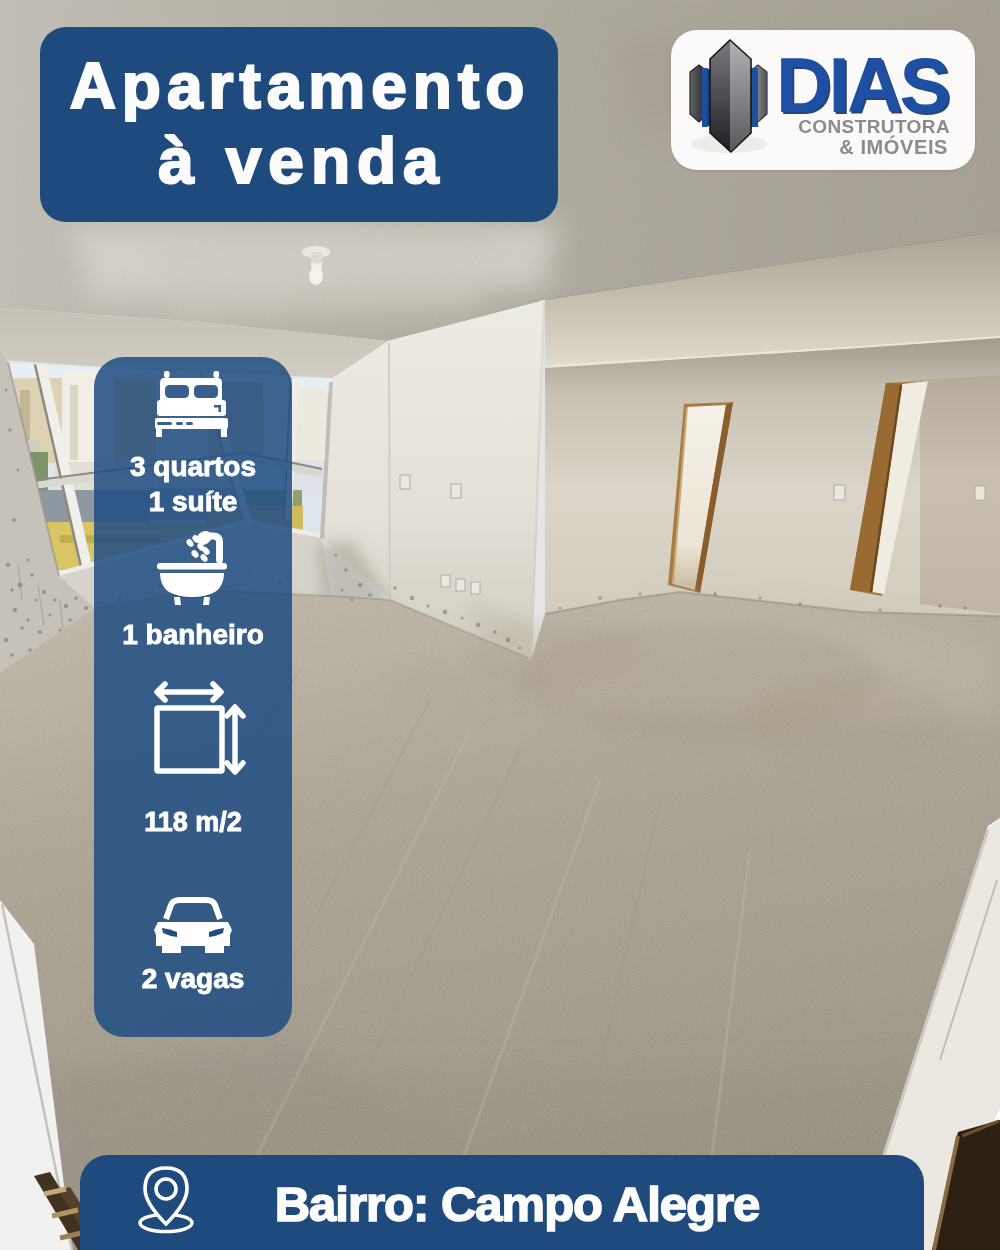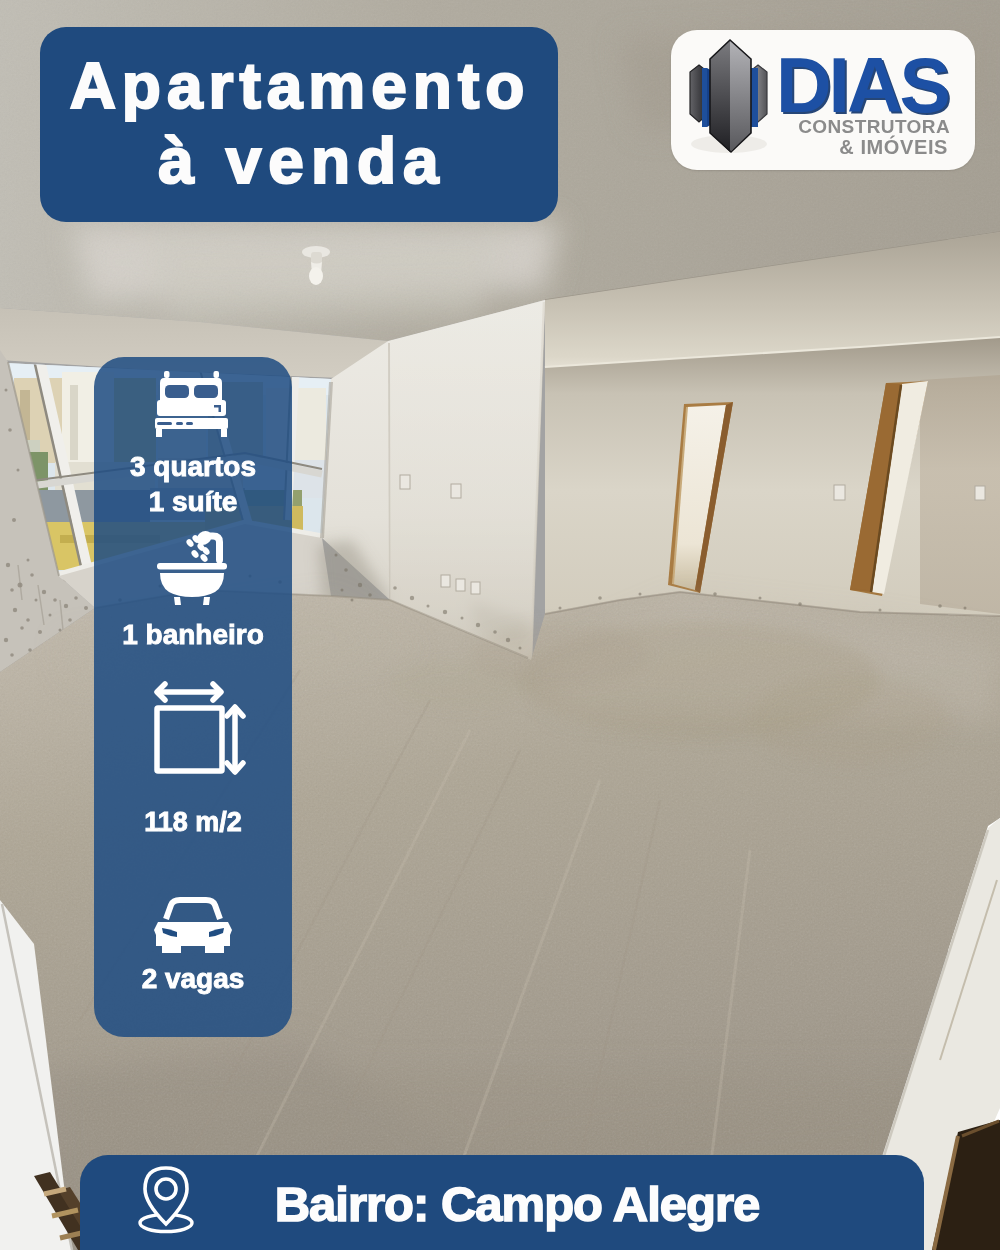--- a/index.html
+++ b/index.html
@@ -1,17 +1,17 @@
 <!DOCTYPE html>
 <html><head>
 <meta charset="utf-8">
 <style>
   html,body{margin:0;padding:0;}
   body{width:1000px;height:1250px;overflow:hidden;font-family:"Liberation Sans",sans-serif;}
-  #stage{position:relative;width:948px;height:1250px;background:#a3a3a3;}
+  #stage{position:relative;width:948px;height:1250px;background:#e5e5e5;}
   svg{display:block;}
 </style>
 </head>
 <body>
 <div id="stage">
 <svg width="1000" height="1250" viewBox="0 0 1000 1250" xmlns="http://www.w3.org/2000/svg">
   <defs>
     <linearGradient id="ceilg" x1="0" y1="0" x2="1" y2="0">
       <stop offset="0" stop-color="#c1beb5"></stop>
       <stop offset="0.42" stop-color="#b1aca0"></stop>

